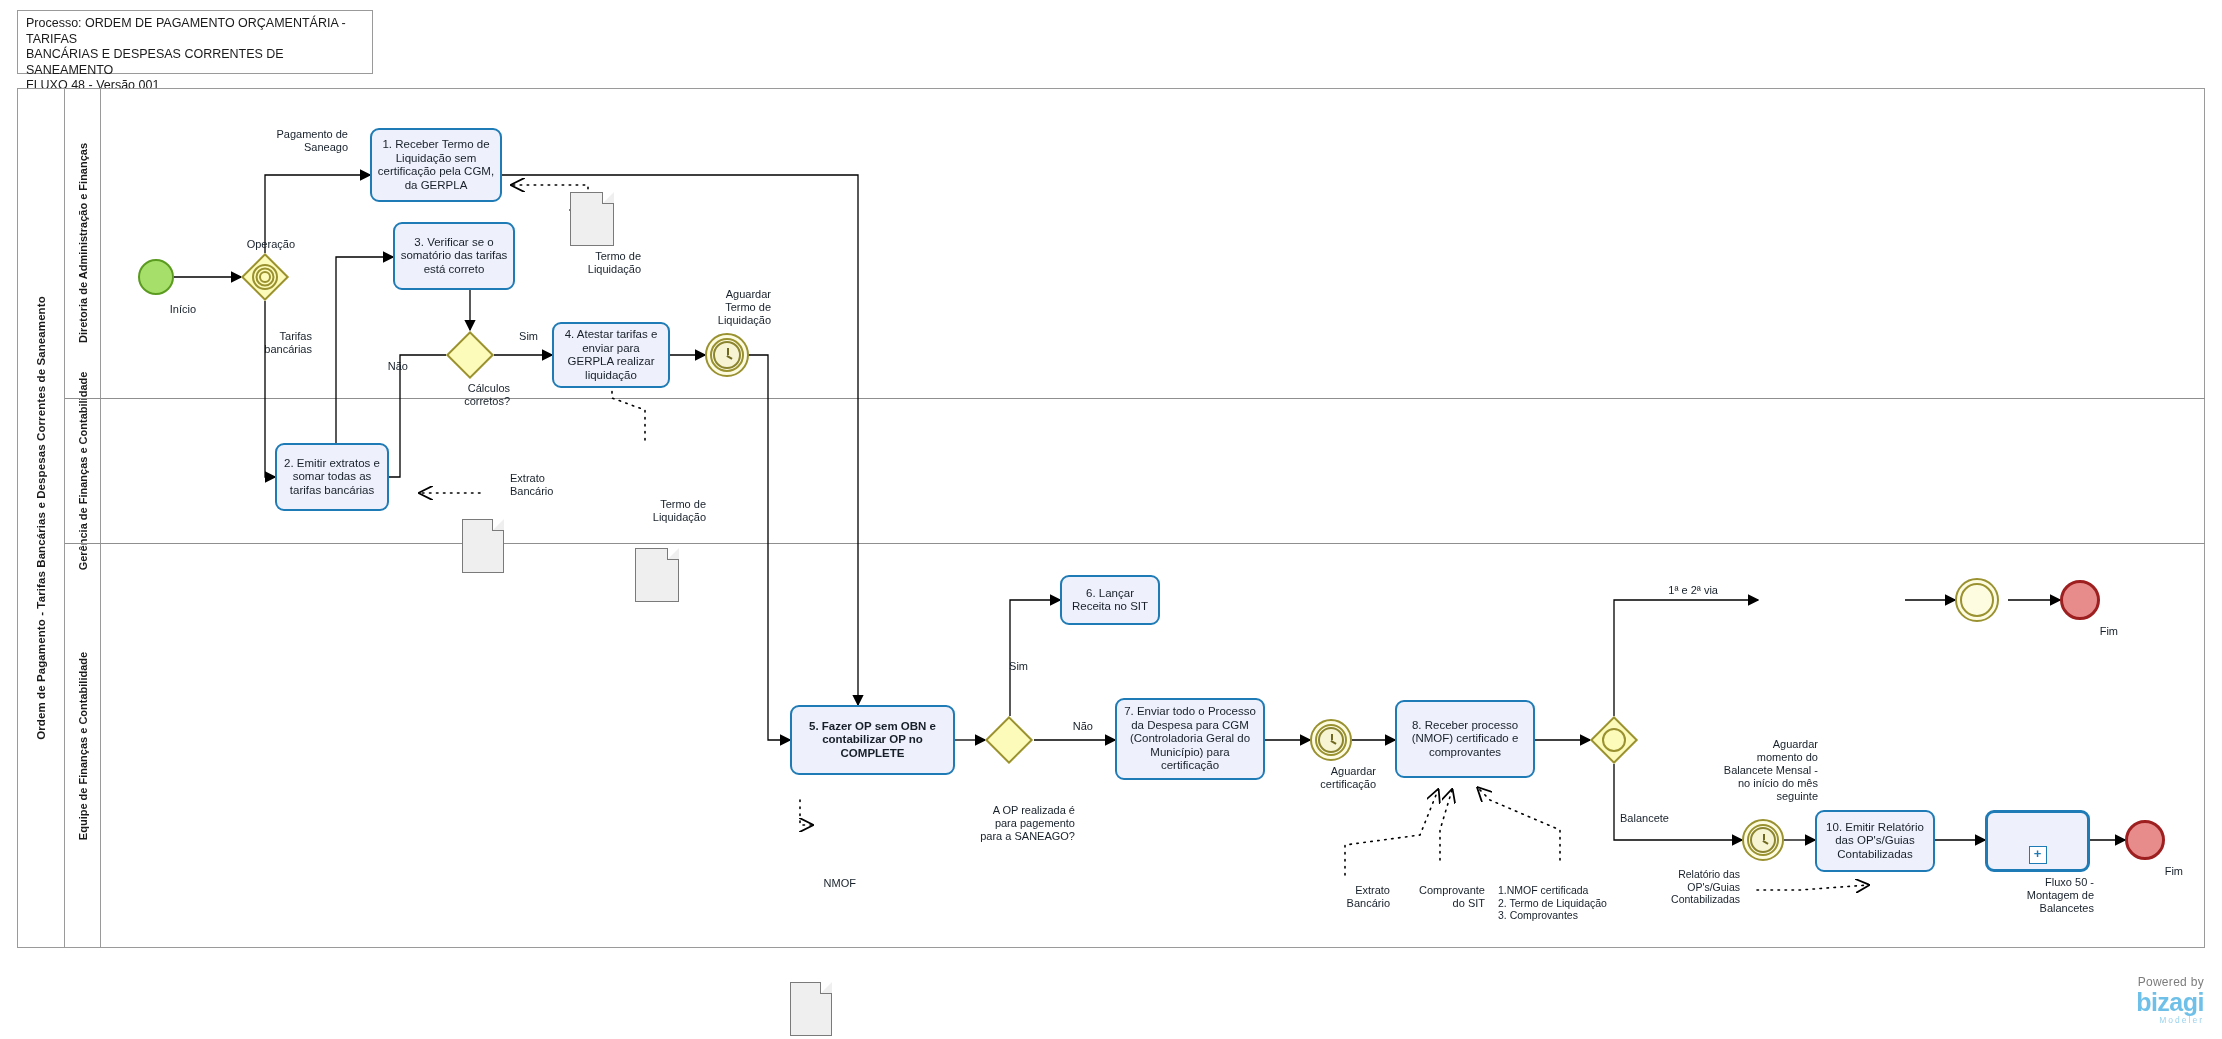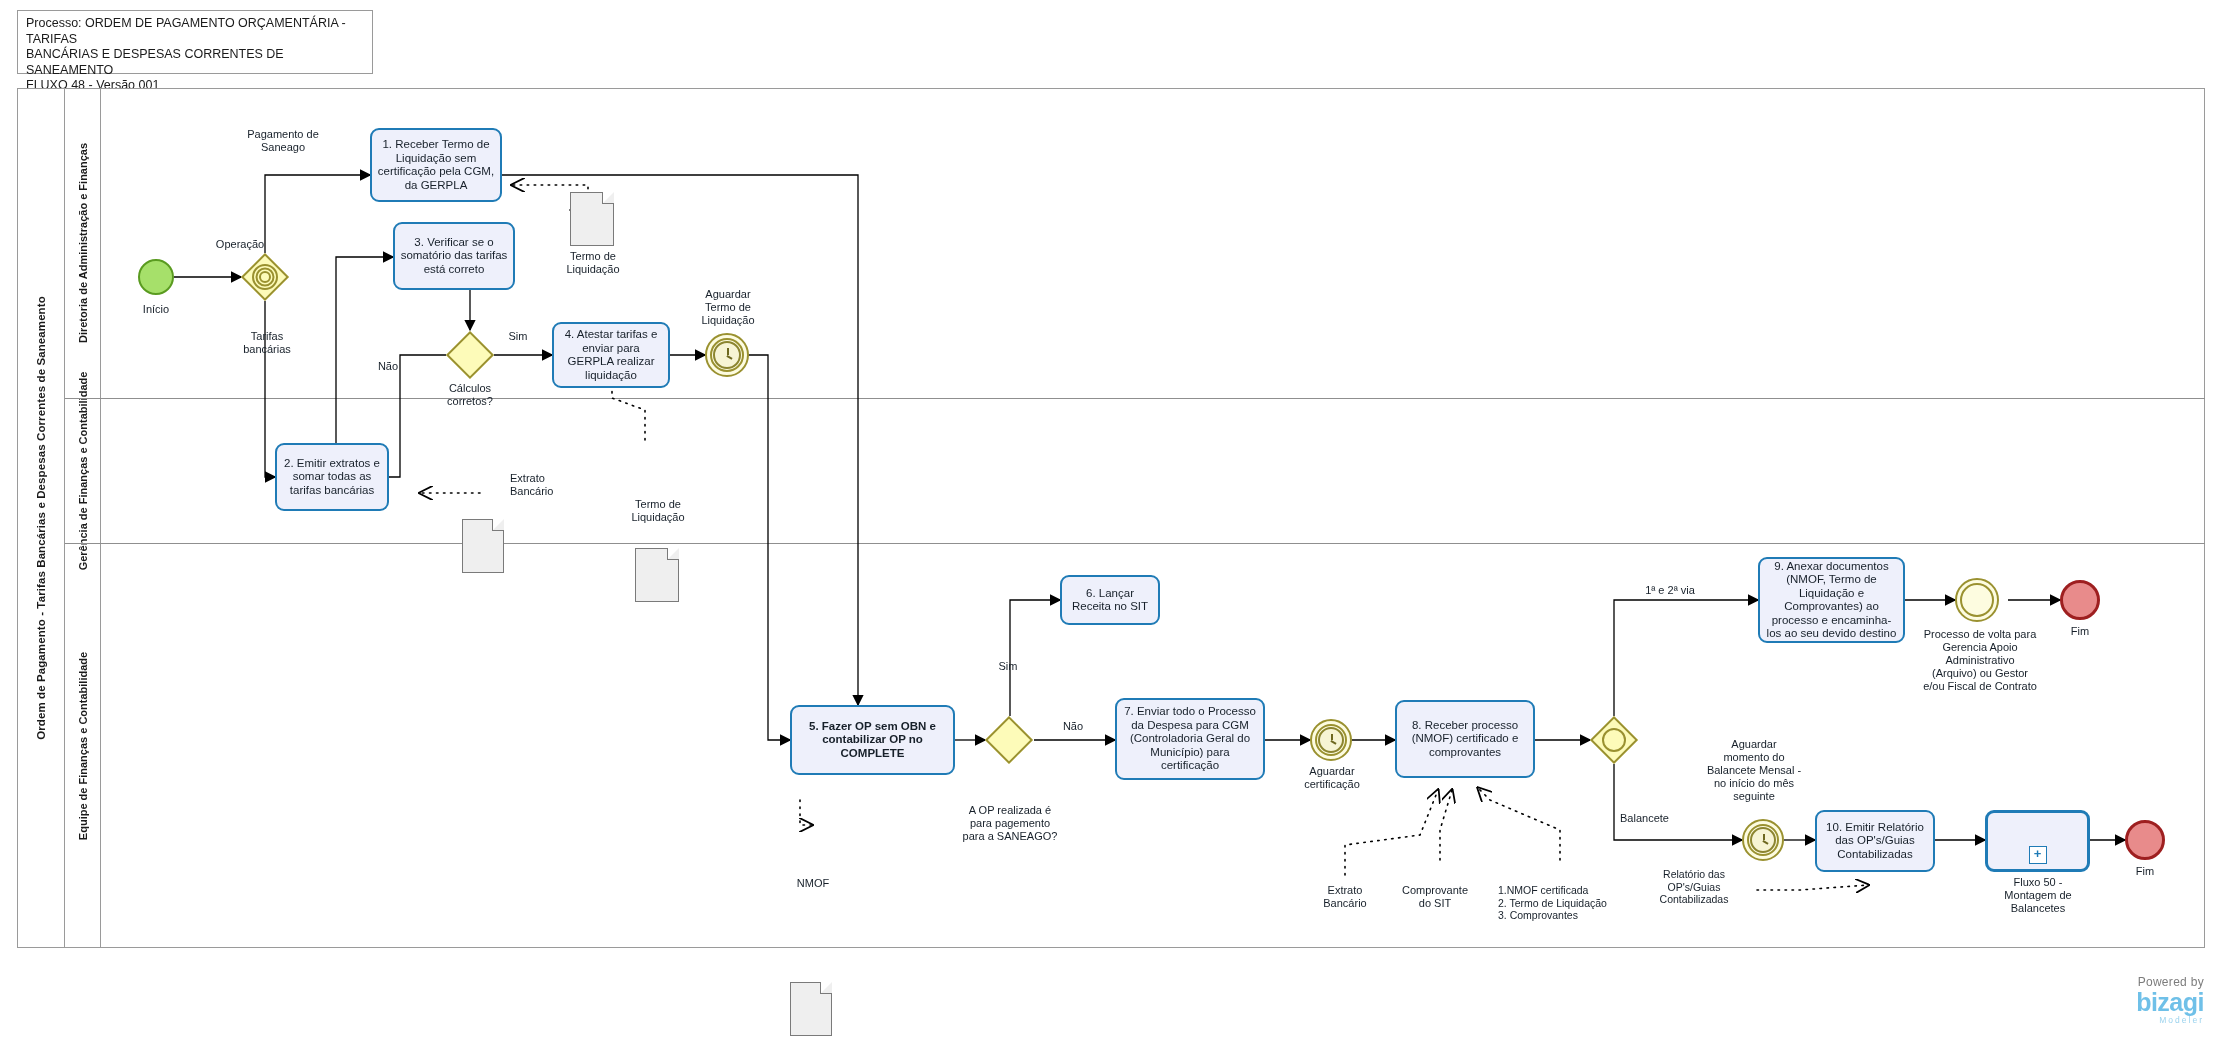--- a/index.html
+++ b/index.html
@@ -55,21 +55,21 @@
      border-radius:50%;border:2px solid #9a9130;background:#fdfbb9;}
 
   
   .doc{background:#efefef;border:1px solid #7a7a7a;position:relative;}
   .doc:before{content:"";position:absolute;right:-1px;top:-1px;border-width:0 0 11px 11px;
      border-style:solid;border-color:#fff #fff #efefef #fff;}
   .doc:after{content:"";position:absolute;right:-1px;top:-1px;width:11px;height:11px;
      border-left:1px solid #7a7a7a;border-bottom:1px solid #7a7a7a;
      transform-origin:right top;transform:none;}
 
-  .lbl{position:absolute;font-size:11px;line-height:13px;text-align:center;color:#17202a;white-space:pre-line;}
+  .lbl{position:absolute;font-size:11px;line-height:13px;text-align:right;color:#17202a;white-space:pre-line;}
   .lbl.l{text-align:left;}
 
   svg.wires{position:absolute;left:0;top:0;width:2222px;height:1039px;pointer-events:none;}
 
   
   #brand{right:18px;bottom:14px;text-align:right;}
   #brand .pw{font-size:12px;color:#7c7c7c;letter-spacing:.3px;}
   #brand .bz{font-size:25px;color:#6fc0e8;font-weight:bold;letter-spacing:-.5px;line-height:26px;}
   #brand .md{font-size:8.5px;color:#9bd3ee;letter-spacing:2px;}
 </style>
@@ -262,30 +262,24 @@
 3. Comprovantes</div>
 
   <div class="abs" style="left:1590px;top:716px;width:48px;height:48px;">
     <div class="abs gw gw-evt" style="left:7px;top:7px;width:34px;height:34px;"></div>
     <div class="abs gw-circ" style="width:24px;height:24px;"></div>
   </div>
 
   <div class="abs lbl" style="left:1622px;top:584px;width:96px;">1ª e 2ª via</div>
   <div class="abs lbl l" style="left:1620px;top:812px;width:96px;">Balancete</div>
 
-  <div class="abs task" style="left:1758px;top:557px;width:147px;height:86px;">9. Anexar documentos (NMOF, Termo de Liquidação e Comprovantes) ao processo e encaminha-los ao seu devido destino</div>
 
   <div class="abs ev ev-inter" style="left:1955px;top:578px;width:44px;height:44px;">
     <div class="ev-inter-in"></div>
   </div>
-  <div class="abs lbl" style="left:1905px;top:628px;width:150px;">Processo de volta para
-Gerencia Apoio
-Administrativo
-(Arquivo) ou Gestor
-e/ou Fiscal de Contrato</div>
 
   <div class="abs ev ev-end" style="left:2060px;top:580px;width:40px;height:40px;"></div>
   <div class="abs lbl" style="left:2042px;top:625px;width:76px;">Fim</div>
 
   <div class="abs lbl" style="left:1690px;top:738px;width:128px;">Aguardar
 momento do
 Balancete Mensal -
 no início do mês
 seguinte</div>
   <div class="abs ev ev-inter" style="left:1742px;top:819px;width:42px;height:42px;">

